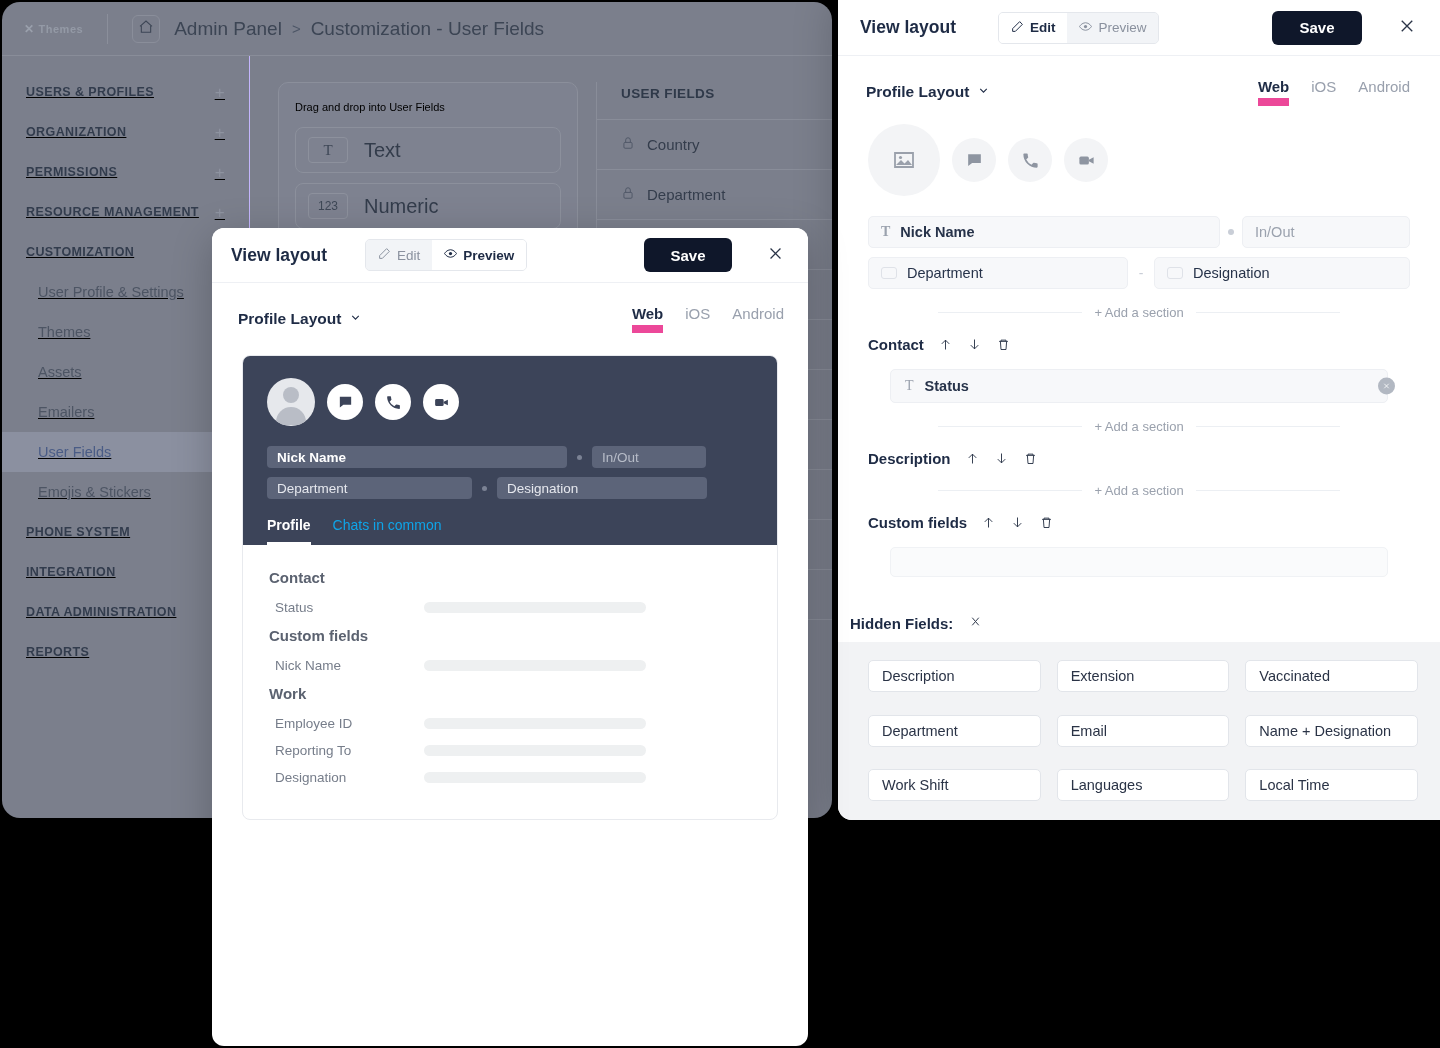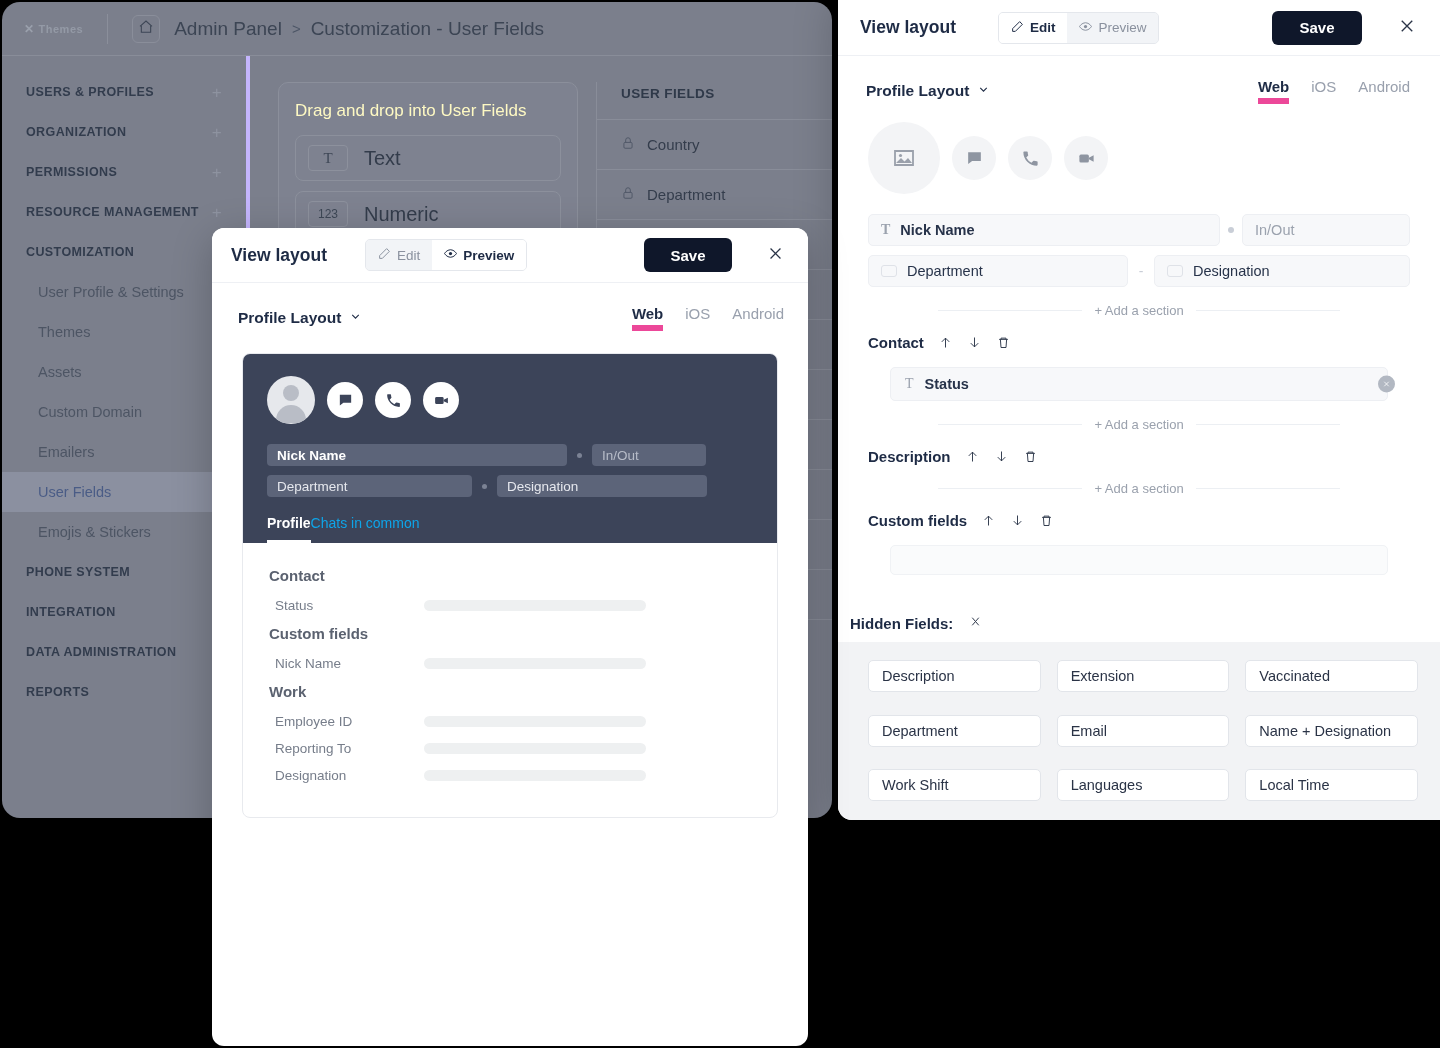--- a/index.html
+++ b/index.html
@@ -32,39 +32,39 @@
   .bg-divider-v { width:1px; height:30px; background:#8b8f9b; margin:0 24px; }
   .bg-home {
     width: 28px; height: 28px; border:1px solid #8a8e9a; border-radius:6px;
     display:flex; align-items:center; justify-content:center;
   }
   .bg-home svg { width:16px; height:16px; stroke:#3d4655; fill:none; stroke-width:1.6; }
   .bg-crumb { margin-left:14px; font-size:19px; color:#3c4554; display:flex; gap:10px; align-items:center;}
   .bg-crumb .sep { color:#4c5566; font-size:15px; }
 
   .bg-body { display:flex; height: calc(100% - 54px); }
-  .bg-sidebar { width: 248px; border-right:4px solid #c4b5fd; padding-top: 16px; flex:0 0 248px;}
+  .bg-sidebar { width: 248px; border-right:1px solid #c4b5fd; padding-top: 16px; flex:0 0 248px;text-decoration:underline;}
   .bg-grp {
     display:flex; align-items:center; justify-content:space-between;
     padding: 0 24px; height: 40px;
     font-size: 12.5px; font-weight: 700; letter-spacing:.4px; color:#323c4d;
   }
   .bg-grp .plus { font-size: 17px; color:#8e93a0; font-weight:400; line-height:1; }
   .bg-sub {
     padding: 0 24px 0 36px; height: 40px; display:flex; align-items:center;
     font-size: 14.5px; color:#4d5564;
   }
   .bg-sub.active { background:#8b90a0; color:#4a5c86; }
   .bg-main { flex:1; padding: 26px 0 0 28px; display:flex; gap:0; }
   .bg-panel-l { width: 300px; }
   .bg-panel-l .pcard {
     background:#7e8290; border:1px solid #8b8f9b; border-radius:10px;
     padding: 18px 16px;
   }
-  .bg-dd-title { font-size:17px; color:#fef9c3; margin-bottom:14px; }
+  .bg-dd-title { font-size:11px; color:#000000; margin-bottom:14px; }
   .bg-chip {
     border:1px solid #8c909c; border-radius:8px; height:46px;
     display:flex; align-items:center; padding:0 12px; margin-bottom:10px;
   }
   .bg-chip .tbox {
     width:40px; height:26px; border:1px solid #8d919d; border-radius:4px;
     display:flex; align-items:center; justify-content:center;
     font-size:12px; color:#3e4756;
   }
   .bg-chip .tbox.serif { font-family:"Liberation Serif", serif; font-size:15px;}
@@ -102,21 +102,21 @@
   }
   .btn-close {
     background:transparent; border:none; cursor:pointer;
     display:flex; align-items:center; justify-content:center;
   }
   .btn-close svg { stroke:#2a3447; stroke-width:1.8; fill:none; }
   .m-subbar { display:flex; align-items:center; justify-content:space-between; }
   .lay-sel { display:flex; align-items:center; gap:8px; font-size:15.5px; font-weight:700; color:#1e2b45; cursor:pointer;}
   .lay-sel svg { width:13px; height:13px; stroke:#1e2b45; stroke-width:2; fill:none; }
   .plats { display:flex; gap:22px; font-size:15px; color:#99a0ad; }
-  .plats .on { color:#1e2b45; font-weight:700; border-bottom:6px solid #ec4899; padding-bottom:3px; }
+  .plats .on { color:#1e2b45; font-weight:700; border-bottom:8px solid #ec4899; padding-bottom:3px; }
 
   
   #modal-left {
     left:212px; top:228px; width:596px; height:818px;
     border-radius:12px;
     box-shadow: 0 10px 40px rgba(0,0,0,.22);
   }
   #modal-left .m-head { height:55px; padding: 0 16px 0 19px; gap:14px; }
   #modal-left .btn-save { width:88px; height:34px; margin-left:auto; }
   #modal-left .btn-close { width:34px; height:34px; margin-left:12px; }
@@ -132,21 +132,21 @@
   .pd-av { width:48px; height:48px; border-radius:50%; background:#e6e8ec; position:relative; overflow:hidden;}
   .pd-av::before { content:""; position:absolute; width:16px; height:16px; border-radius:50%; background:#b9bdc6; left:16px; top:9px;}
   .pd-av::after { content:""; position:absolute; width:30px; height:18px; border-radius:15px 15px 0 0; background:#b9bdc6; left:9px; top:29px;}
   .pd-ic { width:36px; height:36px; border-radius:50%; background:#fff; display:flex; align-items:center; justify-content:center;}
   .pd-ic svg { width:17px; height:17px; fill:#3c4459; }
   .pd-fields .r { display:flex; align-items:center; gap:10px; margin-bottom:9px; }
   .pd-pill { background:#5c6479; border-radius:4px; height:22px; display:flex; align-items:center; padding:0 10px; font-size:13.5px;}
   .pd-pill.strong { color:#fff; font-weight:700; }
   .pd-pill.dim { color:#b7bcc8; }
   .pd-dot { width:5px; height:5px; border-radius:50%; background:#7b8294; flex:0 0 5px;}
-  .pd-tabs { display:flex; margin-top:18px; font-size:14px; }
+  .pd-tabs { display:flex; gap:22px; margin-top:18px; font-size:14px; }
   .pd-tabs .t { padding-bottom:9px; color:#0ea5e9; }
   .pd-tabs .t.on { color:#fff; font-weight:700; border-bottom:3px solid #fff; }
   .prev-white { padding: 24px 26px 22px 26px; }
   .pw-h { font-size:15px; font-weight:700; color:#5b6270; margin: 10px 0 14px 0; }
   .pw-h:first-child { margin-top:0; }
   .pw-row { display:flex; align-items:center; margin-bottom:12px; }
   .pw-row .k { width:155px; font-size:13.5px; color:#767d8a; padding-left:6px;}
   .pw-row .v { flex:1; height:11px; border-radius:6px; background:#eef0f1; max-width:222px;}
 
   
@@ -269,23 +269,20 @@
         <div class="bg-sub">
           <span>User Profile &amp; Settings</span>
           </div>
         <div class="bg-sub">
           <span>Themes</span>
           </div>
         <div class="bg-sub">
           <span>Assets</span>
           </div>
         <div class="bg-sub">
-          <span>Custom Domain</span>
-          </div>
-        <div class="bg-sub">
           <span>Emailers</span>
           </div>
         <div class="bg-sub active">
           <span>User Fields</span>
           </div>
         <div class="bg-sub">
           <span>Emojis &amp; Stickers</span>
           </div>
 
         <div class="bg-grp">

